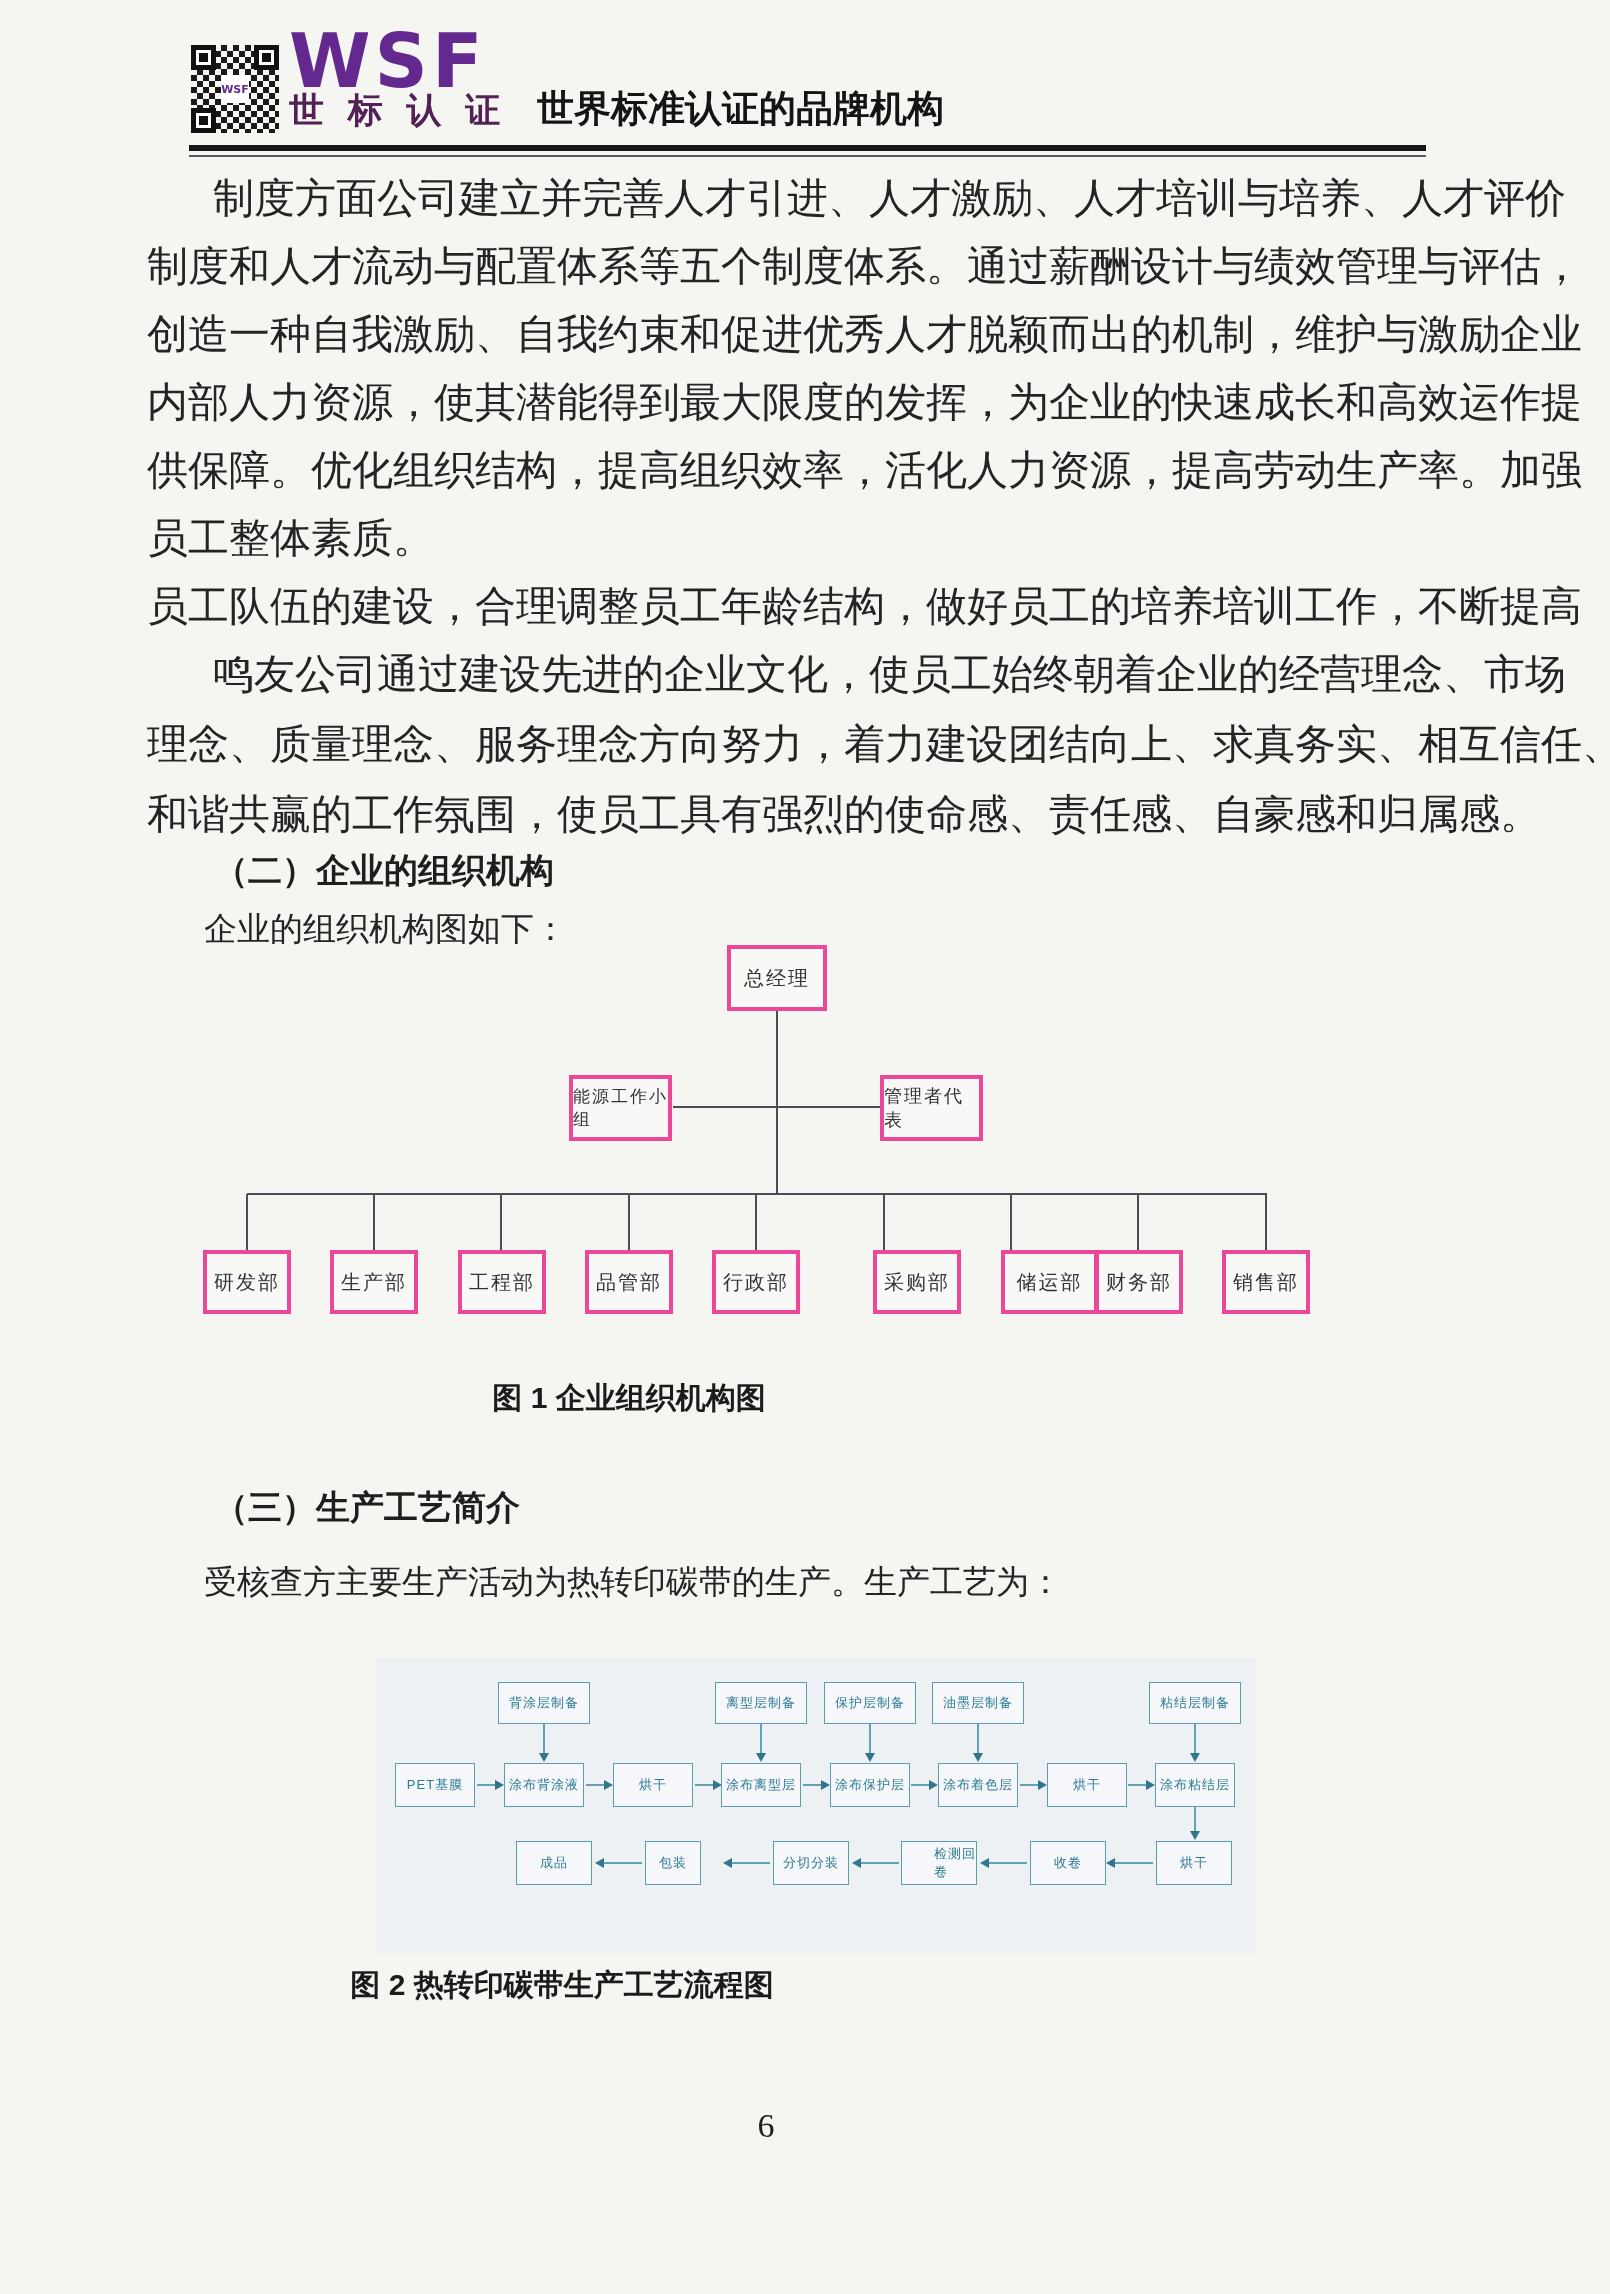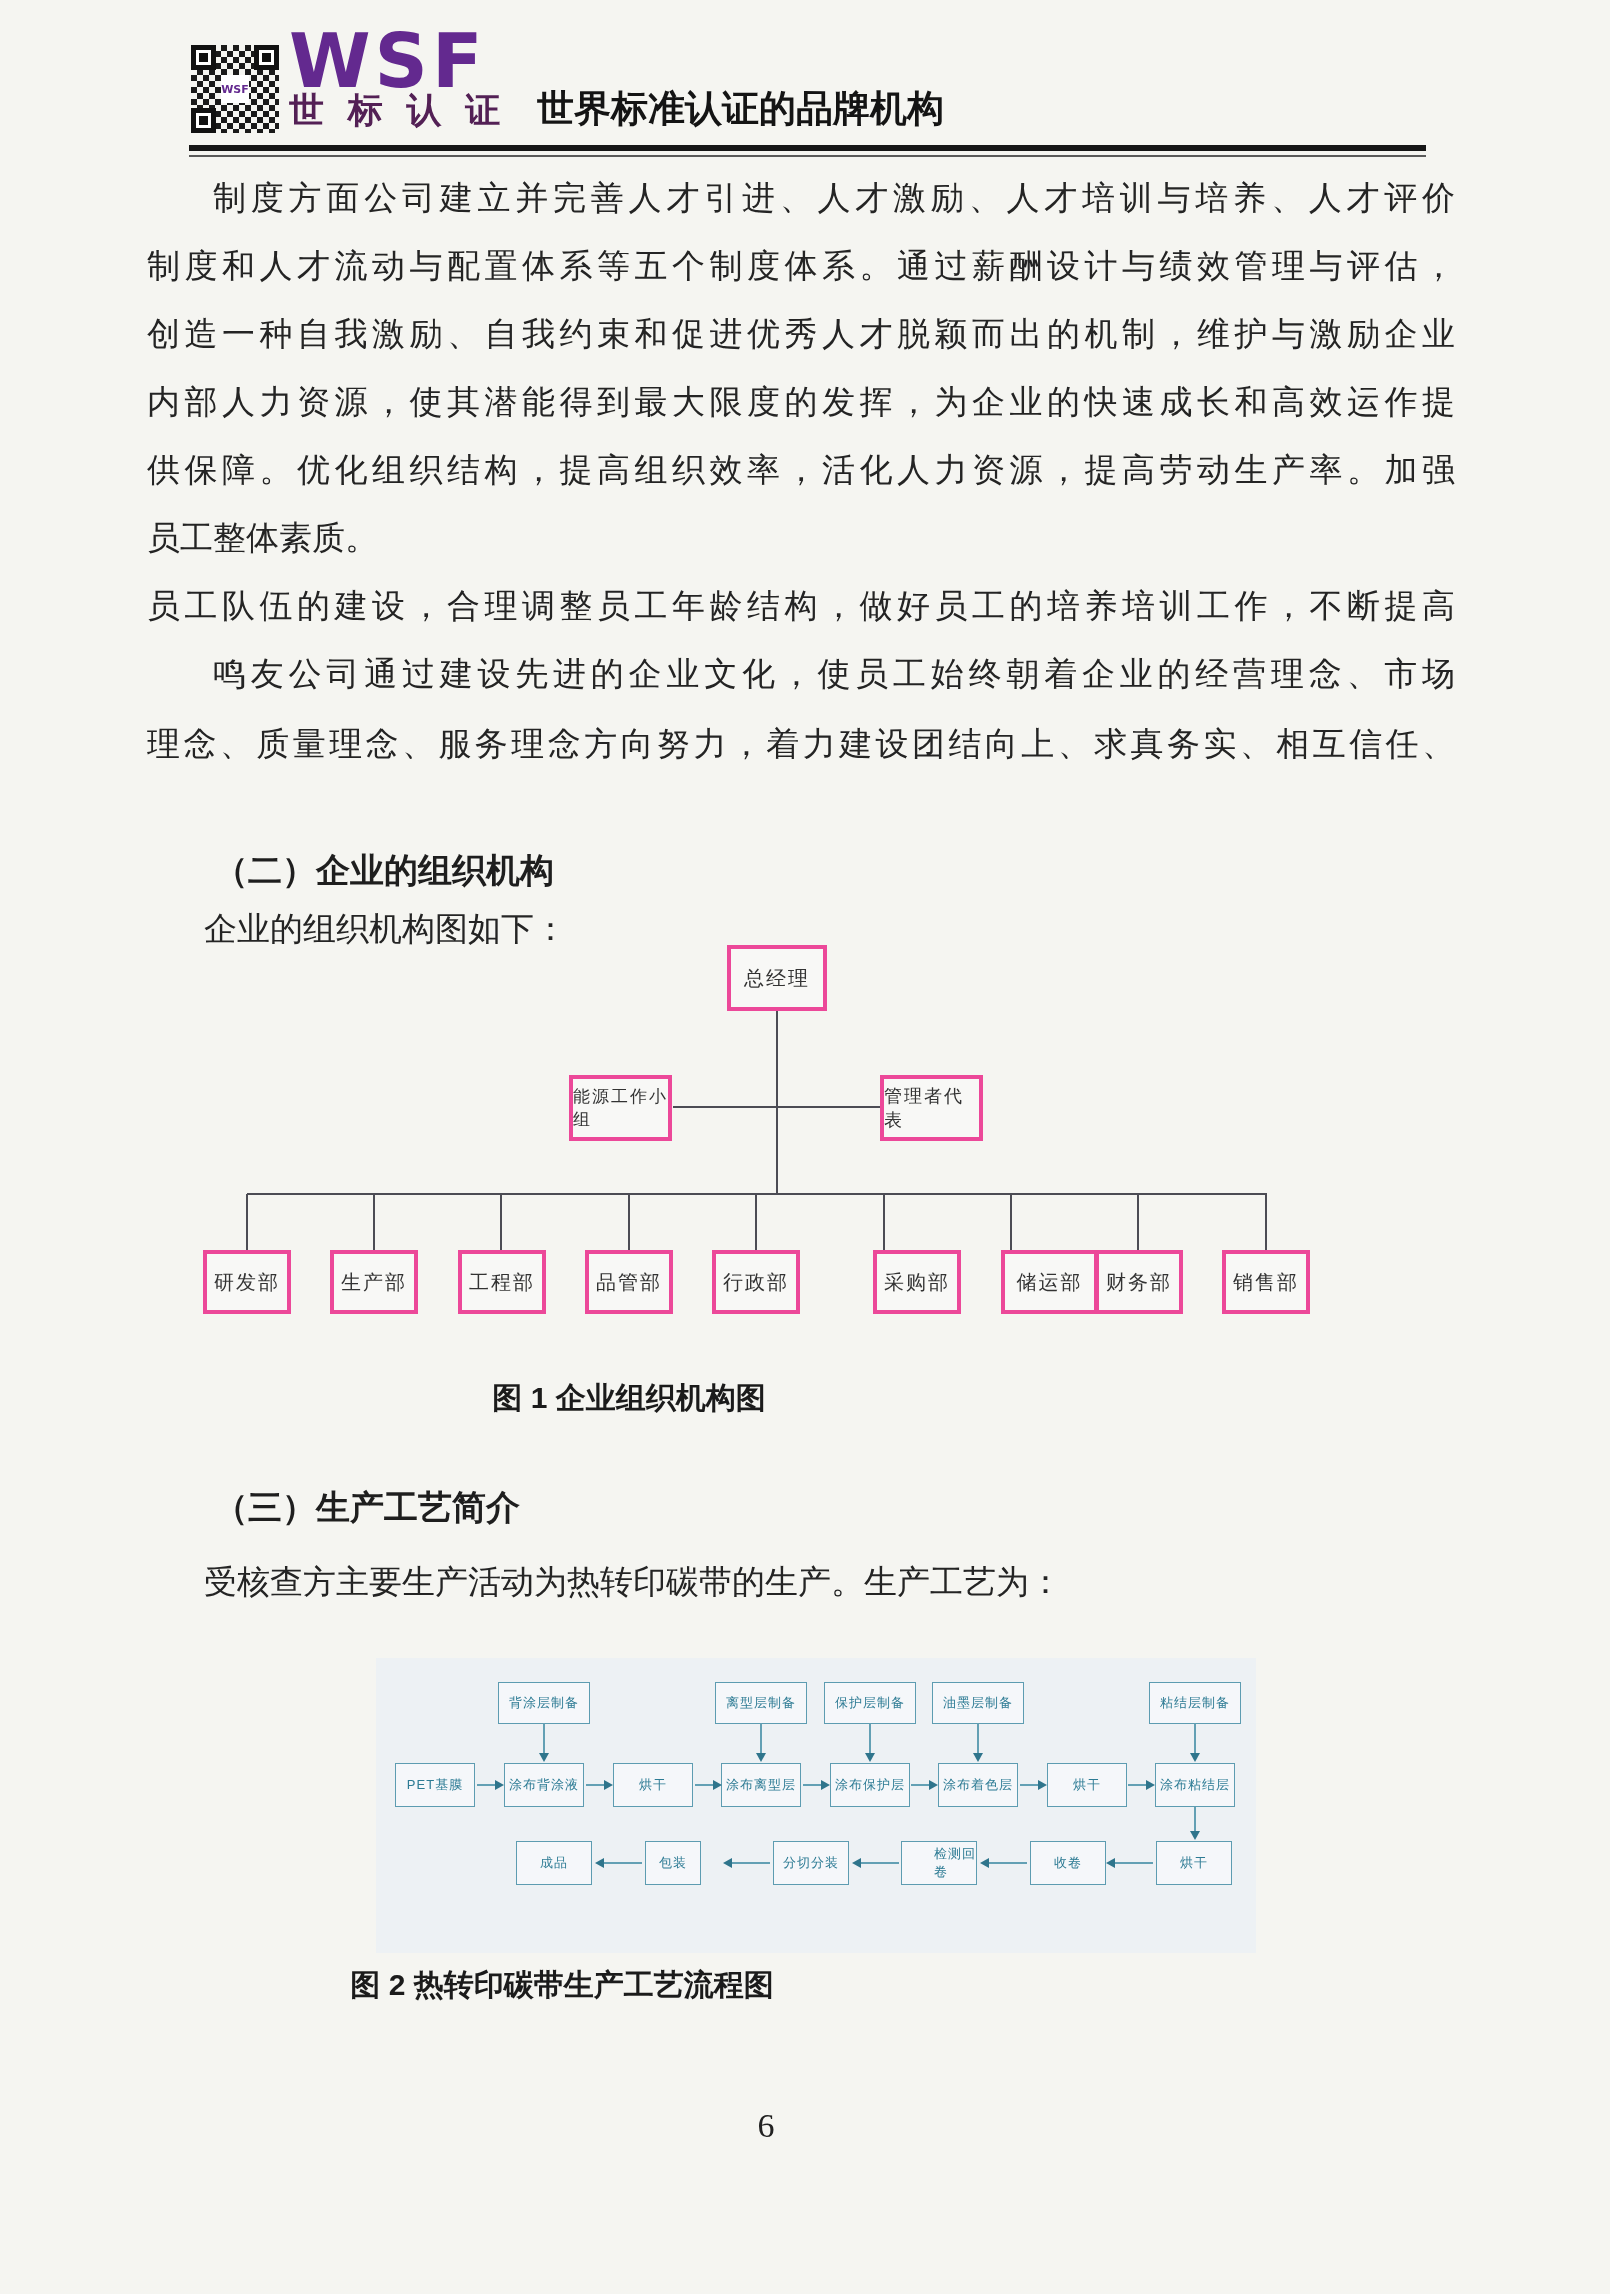--- a/index.html
+++ b/index.html
@@ -18,21 +18,21 @@
   .wsf{position:absolute;left:289px;top:24px;font-family:"DejaVu Sans",sans-serif;
       font-weight:800;font-size:74px;letter-spacing:4px;color:#63298f;line-height:1;}
   .brand-cn{position:absolute;left:289px;top:92px;font-family:"Liberation Sans",sans-serif;
       font-weight:800;font-size:35px;letter-spacing:7px;color:#532055;line-height:1;}
   .tagline{position:absolute;left:537px;top:90px;font-family:"Liberation Sans",sans-serif;
       font-weight:800;font-size:37px;color:#141414;line-height:1;}
   .rule-thick{position:absolute;left:189px;top:145px;width:1237px;height:6px;background:#161616;}
   .rule-thin{position:absolute;left:189px;top:155px;width:1237px;height:2px;background:#5a5a5a;}
 
   
-  .para{position:absolute;left:147px;width:1308px;font-size:33px;color:#242424;}
+  .para{position:absolute;left:147px;width:1308px;font-size:41px;color:#242424;}
   .pline{height:68px;line-height:68px;white-space:nowrap;overflow:visible;}
   .p2 .pline{height:70px;line-height:70px;}
   .j{text-align:justify;text-align-last:justify;}
   .ind{text-indent:66px;}
   .h2{position:absolute;left:214px;font-size:34px;font-weight:bold;color:#1e1e1e;}
   .intro{position:absolute;left:204px;font-size:33px;color:#242424;}
 
   
   .obox{position:absolute;border:4px solid #ec4899;background:rgba(255,255,255,.35);
       display:flex;align-items:center;justify-content:center;font-size:20px;color:#333;
@@ -80,20 +80,21 @@
     <div class="pline j">创造一种自我激励、自我约束和促进优秀人才脱颖而出的机制，维护与激励企业</div>
     <div class="pline j">内部人力资源，使其潜能得到最大限度的发挥，为企业的快速成长和高效运作提</div>
     <div class="pline j">供保障。优化组织结构，提高组织效率，活化人力资源，提高劳动生产率。加强</div>
     <div class="pline">员工整体素质。</div>
     <div class="pline j">员工队伍的建设，合理调整员工年龄结构，做好员工的培养培训工作，不断提高</div>
   </div>
 
   <div class="para p2" style="top:639px;">
     <div class="pline j ind">鸣友公司通过建设先进的企业文化，使员工始终朝着企业的经营理念、市场</div>
     <div class="pline j">理念、质量理念、服务理念方向努力，着力建设团结向上、求真务实、相互信任、</div>
+    <div class="pline">和谐共赢的工作氛围，使员工具有强烈的使命感、责任感、自豪感和归属感。</div>
   </div>
 
   <div class="h2" style="top:848px;">（二）企业的组织机构</div>
   <div class="intro" style="top:907px;">企业的组织机构图如下：</div>
 
   <div>
     <div class="obox" style="left:727px;top:945px;width:100px;height:66px;">总经理</div>
     <div class="oline" style="left:776px;top:1011px;width:2px;height:183px;"></div>
     <div class="obox" style="left:569px;top:1075px;width:103px;height:66px;font-size:17px;">能源工作小组</div>
     <div class="obox" style="left:880px;top:1075px;width:103px;height:66px;font-size:18px;">管理者代表</div>

